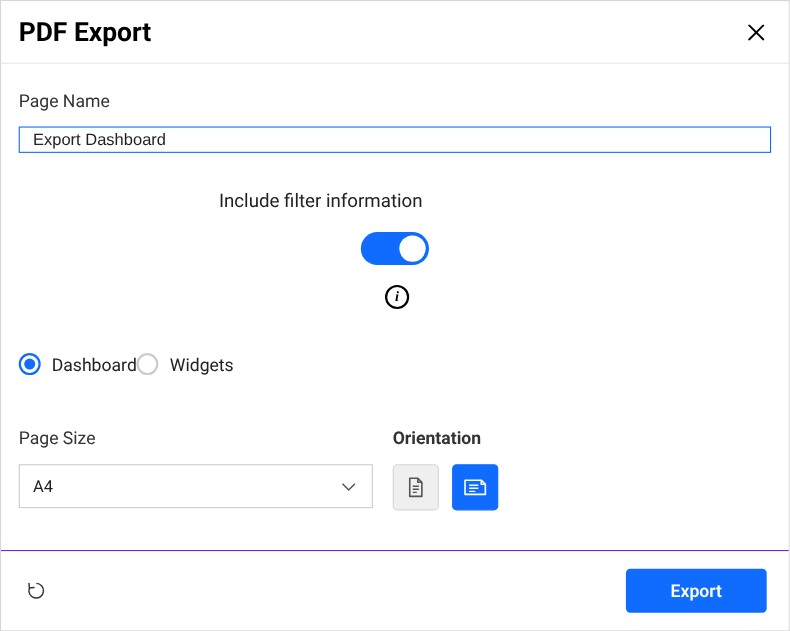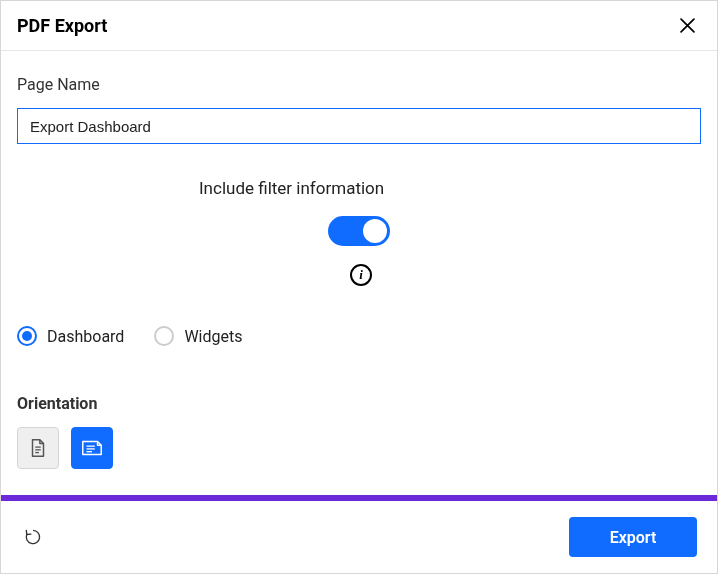--- a/index.html
+++ b/index.html
@@ -18,21 +18,21 @@
       flex-direction: column;
     }
     .header {
       display: flex;
       align-items: center;
       justify-content: space-between;
       padding: 14px 20px 14px 16px;
       border-bottom: 1px solid #e6e6e6;
     }
     .title {
-      font-size: 18px;
+      font-size: 24px;
       font-weight: 700;
       color: #000;
     }
     .close-btn {
       width: 20px;
       height: 20px;
       display: flex;
       align-items: center;
       justify-content: center;
       cursor: pointer;
@@ -43,21 +43,21 @@
       flex: 1;
     }
     .label {
       font-size: 16px;
       color: #333;
       margin-bottom: 14px;
       display: block;
     }
     .text-input {
       width: 100%;
-      height: 36px;
+      height: 24px;
       border: 1px solid #0f6cff;
       padding: 0 12px;
       font-size: 15px;
       color: #222;
       outline: none;
     }
     .row-filter {
       display: flex;
       align-items: center;
       margin-top: 34px;
@@ -95,21 +95,20 @@
       align-items: center;
       justify-content: center;
       font-weight: 700;
       font-size: 13px;
       font-family: Georgia, serif;
       font-style: italic;
       margin-left: 4px;
     }
     .radio-row {
       display: flex;
-      gap: 30px;
       margin-top: 40px;
       align-items: flex-start;
     }
     .radio-item {
       display: flex;
       align-items: center;
       gap: 10px;
       cursor: pointer;
     }
     .radio-outer {
@@ -153,21 +152,21 @@
       height: 42px;
       border-radius: 4px;
       display: flex;
       align-items: center;
       justify-content: center;
       cursor: pointer;
     }
     .orient-btn.portrait { background: #efefef; border: 1px solid #d5d5d5; }
     .orient-btn.landscape { background: #0f6cff; border: 1px solid #0f6cff; }
     .footer {
-      border-top: 6px solid #6d28d9;
+      border-top: 1px solid #6d28d9;
       padding: 16px 20px;
       display: flex;
       align-items: center;
       justify-content: space-between;
     }
     .reset-btn {
       width: 24px;
       height: 24px;
       cursor: pointer;
       display: flex;
@@ -223,20 +222,29 @@
           </div>
         <span class="radio-label">Dashboard</span>
       </div>
       <div class="radio-item">
         <div class="radio-outer"></div>
         <span class="radio-label">Widgets</span>
       </div>
     </div>
 
     <div class="two-col">
+      <div class="col-page">
+        <label class="label">Page Size</label>
+        <div class="select">
+          <span class="select-value">A4</span>
+          <svg width="18" height="18" viewBox="0 0 16 16">
+              <path d="M3 6 L8 11 L13 6" stroke="#555" stroke-width="1.2" fill="none"></path>
+            </svg>
+        </div>
+      </div>
       <div class="col-orient">
         <label class="label">Orientation</label>
         <div class="orient-buttons">
           <div class="orient-btn portrait">
             <svg width="22" height="22" viewBox="0 0 24 24">
               <path d="M6 3 L14 3 L18 7 L18 21 L6 21 Z" fill="none" stroke="#555" stroke-width="1.6" stroke-linejoin="round"></path>
               <path d="M14 3 L14 7 L18 7" fill="none" stroke="#555" stroke-width="1.6" stroke-linejoin="round"></path>
               <line x1="9" y1="11" x2="15" y2="11" stroke="#555" stroke-width="1.4"></line>
               <line x1="9" y1="14" x2="15" y2="14" stroke="#555" stroke-width="1.4"></line>
               <line x1="9" y1="17" x2="13" y2="17" stroke="#555" stroke-width="1.4"></line>

